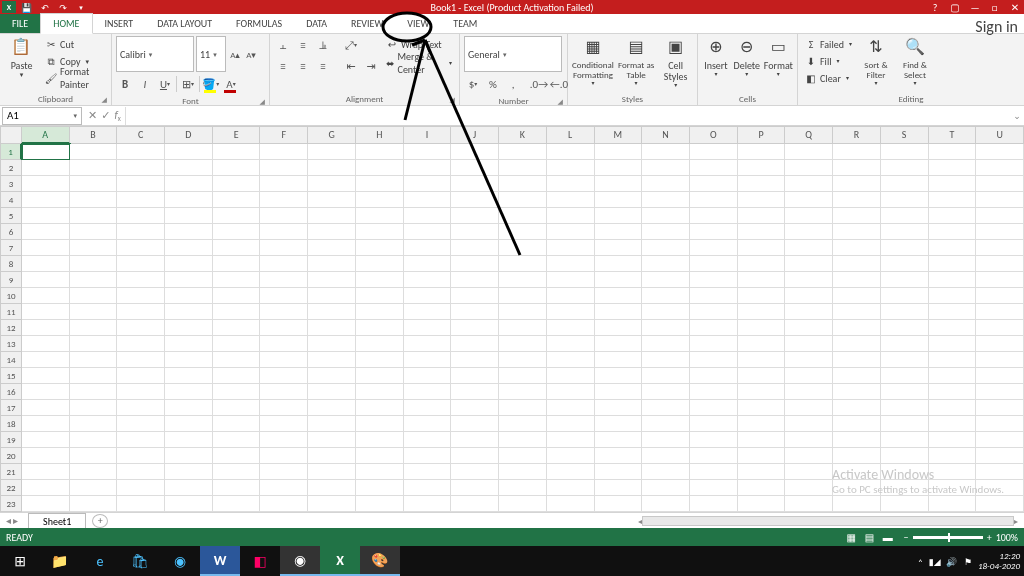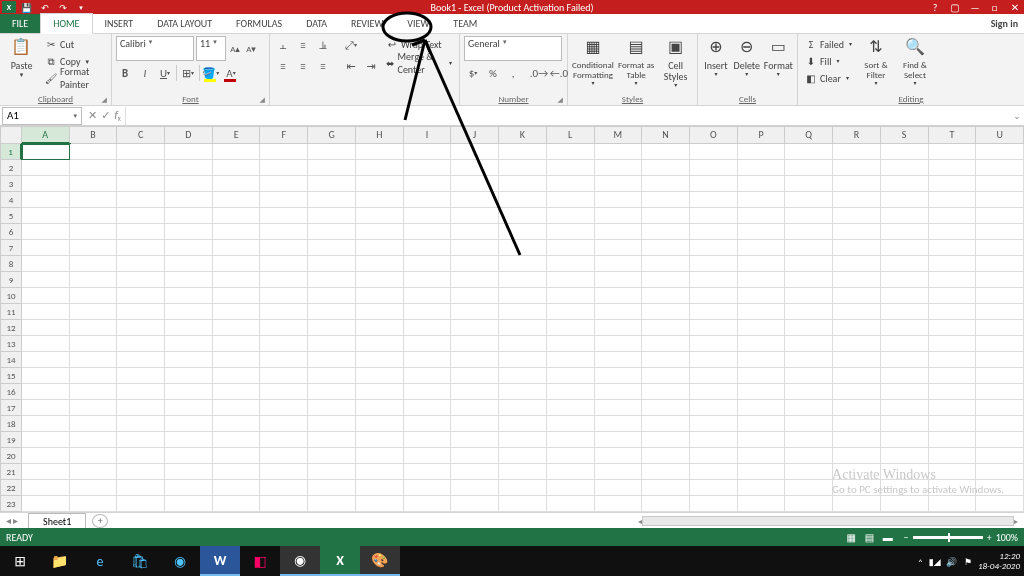--- a/index.html
+++ b/index.html
@@ -11,35 +11,35 @@
 .titlebar .qat span { width:14px; height:12px; display:inline-flex; align-items:center; justify-content:center; font-size:9px; }
 .titlebar .title { position:absolute; left:50%; transform:translateX(-50%); font-size:10px; }
 .titlebar .winctrl { position:absolute; right:2px; display:flex; gap:6px; align-items:center; font-size:10px; }
 .titlebar .winctrl span { width:14px; text-align:center; }
 
 
 .tabs { height:20px; background:#fff; border-bottom:1px solid #d4d4d4; display:flex; align-items:flex-end; font-size:10px; position:relative; }
 .tabs .file { background:#217346; color:#fff; padding:3px 12px; }
 .tabs .tab { padding:3px 12px; color:#444; cursor:pointer; }
 .tabs .tab.active { background:#fff; border:1px solid #d4d4d4; border-bottom:1px solid #fff; color:#217346; margin-bottom:-1px; }
-.tabs .signin { position:absolute; right:6px; top:3px; font-size:10px; color:#444;font-weight:bold; }
+.tabs .signin { position:absolute; right:6px; top:3px; font-size:16px; color:#444; }
 
 
 .ribbon { height:72px; background:#f3f3f3; border-bottom:1px solid #d4d4d4; display:flex; font-size:10px; color:#444; }
 .group { border-right:1px solid #d4d4d4; padding:2px 4px 0 4px; display:flex; flex-direction:column; justify-content:space-between; }
 .group-body { flex:1; display:flex; align-items:flex-start; gap:3px; }
-.group-label { text-align:center; font-size:9px; color:#666; padding:2px 0 1px 0; position:relative;text-decoration:underline; }
+.group-label { text-align:center; font-size:9px; color:#666; padding:2px 0 1px 0; position:relative; }
 .group-label .dlg { position:absolute; right:0; bottom:1px; font-size:7px; color:#888; }
 .bigbtn { display:flex; flex-direction:column; align-items:center; justify-content:flex-start; width:44px; height:55px; text-align:center; line-height:1.1; cursor:pointer; }
 .bigbtn .ic { width:22px; height:22px; margin-bottom:2px; display:flex; align-items:center; justify-content:center; font-size:16px; }
 .col { display:flex; flex-direction:column; gap:1px; }
 .row { display:flex; align-items:center; gap:2px; }
 .smallbtn { height:16px; padding:0 3px; display:flex; align-items:center; gap:3px; font-size:10px; cursor:pointer; }
 .smallbtn .ic { width:12px; height:12px; display:inline-flex; align-items:center; justify-content:center; font-size:10px; }
-.combo { height:25px; border:1px solid #bbb; background:#fff; display:flex; padding:0 3px; font-size:10px; }
+.combo { height:36px; border:1px solid #bbb; background:#fff; display:flex; align-items:center; padding:0 3px; font-size:10px; }
 .combo .dd { margin-left:3px; font-size:7px; color:#666; }
 .iconbtn { width:18px; height:18px; display:inline-flex; align-items:center; justify-content:center; font-size:11px; color:#555; cursor:pointer; }
 .iconbtn.sm { width:14px; height:14px; font-size:9px; }
 
 
 .fxbar { height:20px; border-bottom:1px solid #d4d4d4; display:flex; align-items:center; font-size:11px; }
 .namebox { width:80px; height:18px; border:1px solid #bbb; margin:0 2px; display:flex; align-items:center; padding:0 4px; justify-content:space-between; }
 .namebox .dd { font-size:7px; color:#666; }
 .fxctrl { display:flex; align-items:center; gap:4px; padding:0 4px; color:#888; }
 .fxinput { flex:1; border-left:1px solid #ddd; height:18px; padding:0 4px; }
@@ -81,21 +81,21 @@
 .win-taskbar .tray { display:flex; align-items:center; color:#fff; font-size:9px; gap:6px; padding-right:4px; }
 .win-taskbar .tray .clock { text-align:right; line-height:1.1;font-style:italic; }
 
 
 .status { bottom:30px; }
 .sheettabs { bottom:48px; }
 .grid { bottom:64px; }
 
 
 .watermark { position:absolute; right:20px; bottom:80px; color:#c8c8c8; font-size:11px; text-align:left; z-index:3; pointer-events:none; }
-.watermark .t { font-size:14px;font-family:Liberation Serif, serif; }
+.watermark .t { font-size:14px; }
 
 
 .anno { position:absolute; top:0; left:0; width:1024px; height:576px; pointer-events:none; z-index:4; }
 </style>
 </head>
 <body>
 
 <div class="titlebar">
   <div class="qat">
     <span style="background:#217346;color:#fff;font-weight:bold;font-size:8px">X</span>
@@ -214,20 +214,21 @@
             <span class="ic">↩</span>
             <span>Wrap Text</span>
           </div>
         <div class="smallbtn">
             <span class="ic">⬌</span>
             <span>Merge &amp; Center</span>
             <span style="font-size:6px;margin-left:2px">▾</span>
           </div>
       </div>
     </div>
+    <div class="group-label"><span>Alignment</span><span class="dlg">◢</span></div>
   </div>
 
   <div class="group" style="width:108px">
     <div class="group-body col" style="gap:3px">
       <div class="combo" style="width:98px">
           <span>General</span>
           <span class="dd">▾</span>
         </div>
       <div class="row">
         <div class="iconbtn">$<span style="font-size:6px">▾</span></div>

